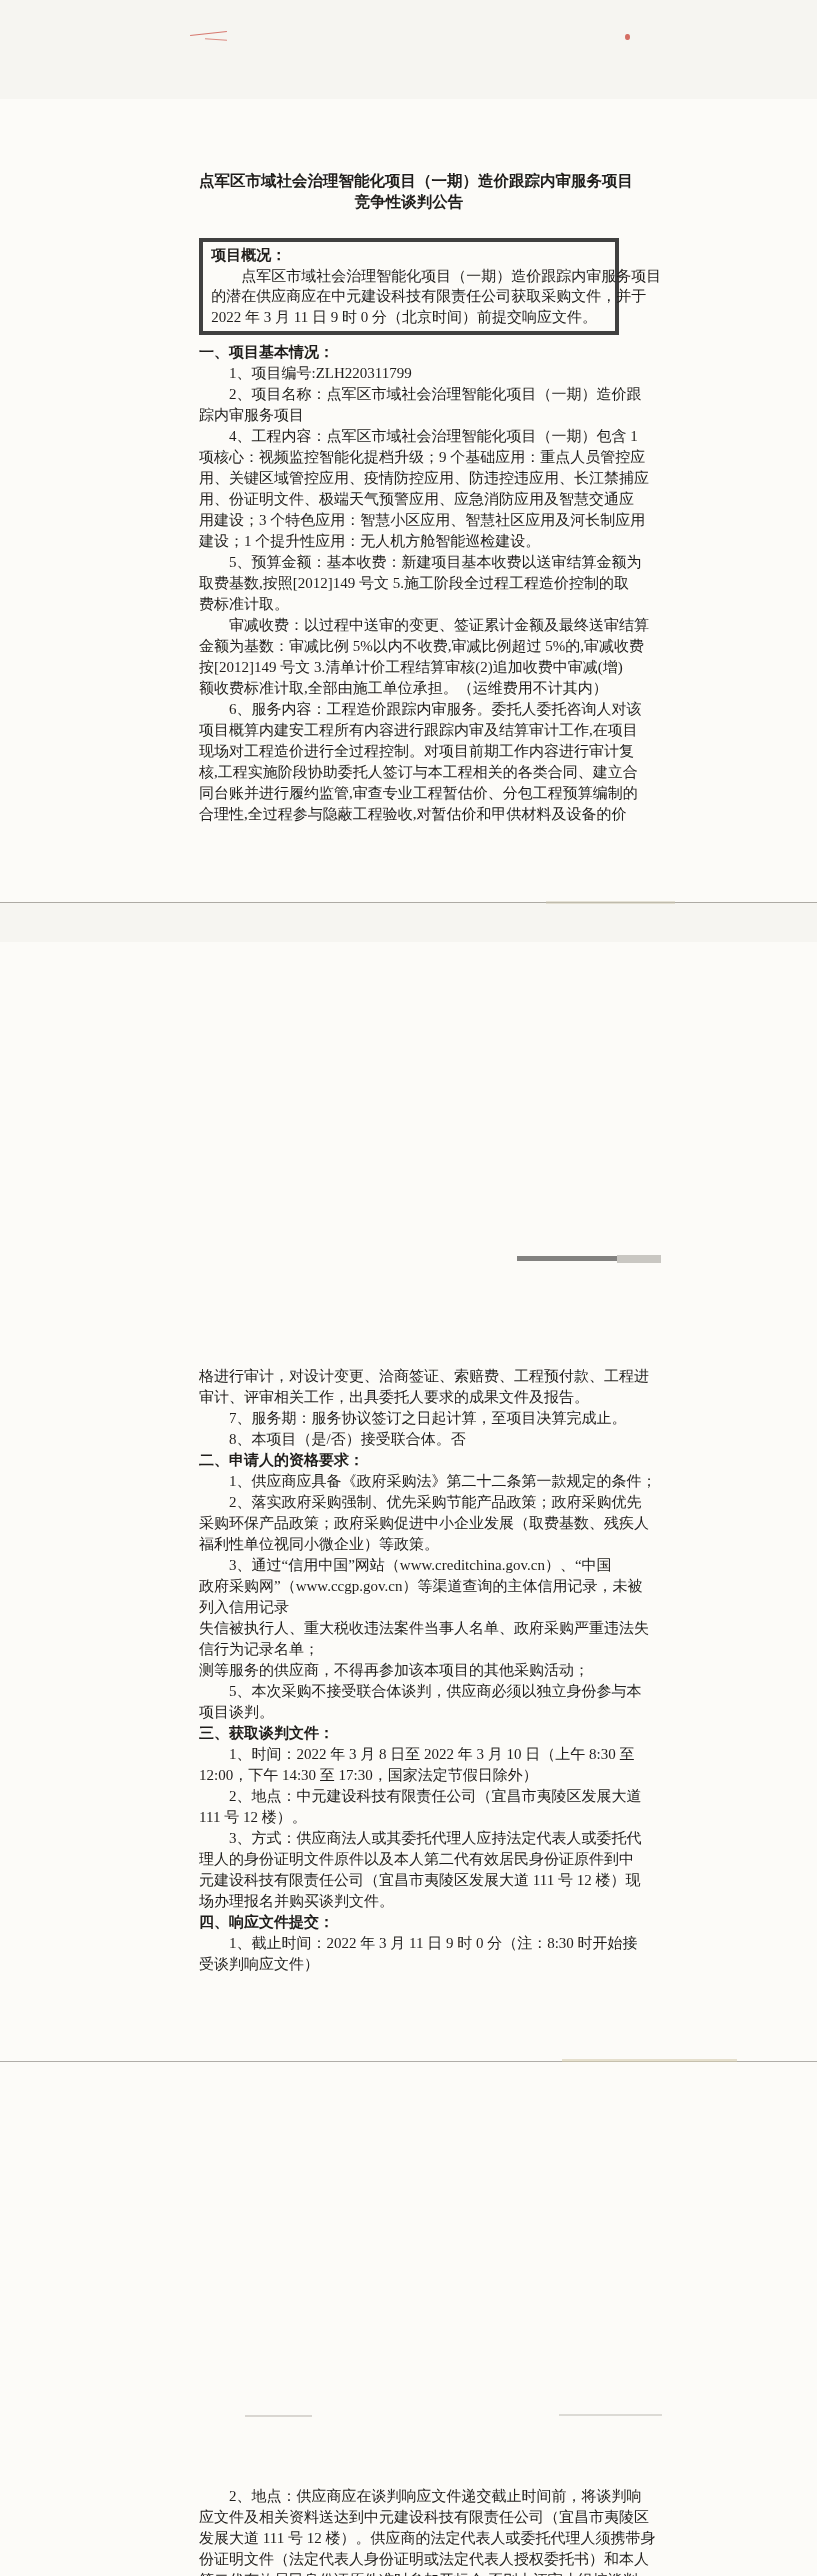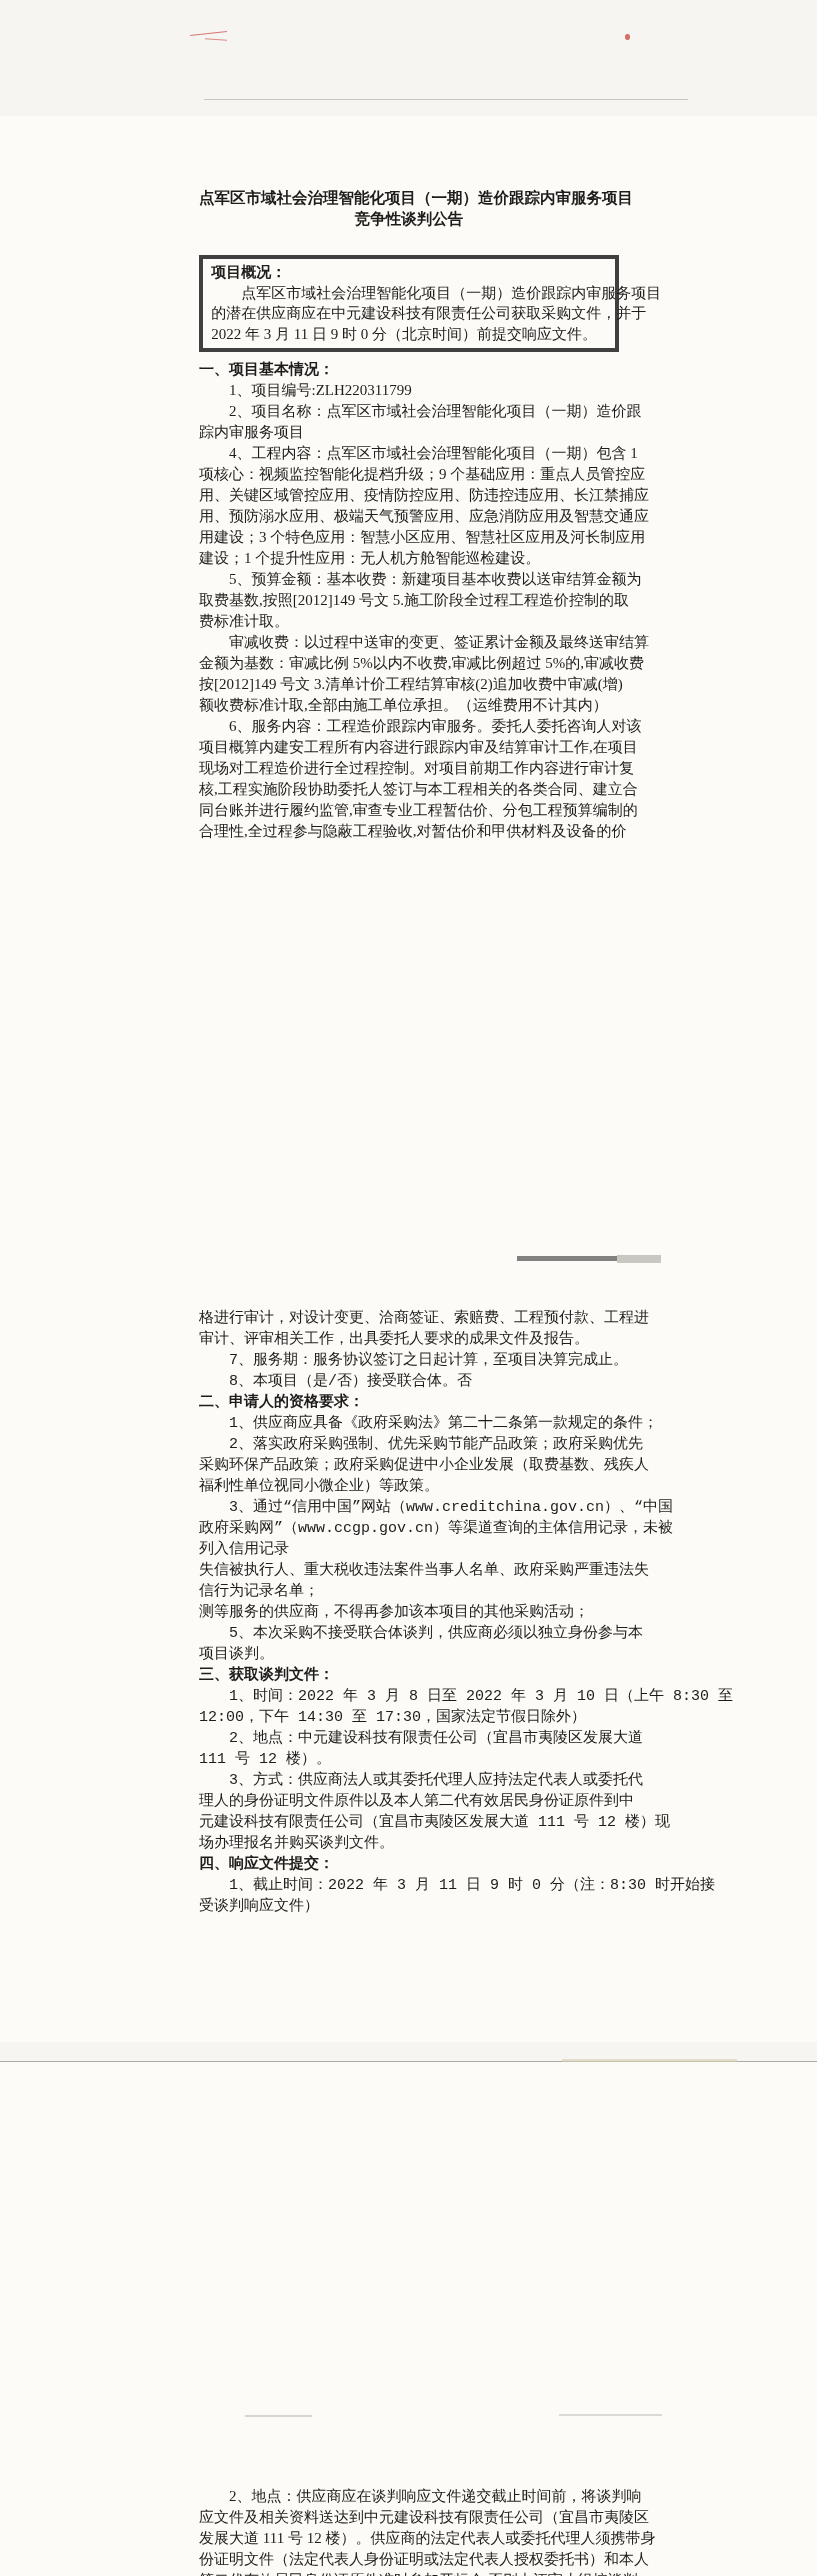--- a/index.html
+++ b/index.html
@@ -27,41 +27,41 @@
 </style>
 </head>
 <body>
 
 <div class="edge-faint" style="left:204px;top:99px;width:484px;"></div>
 
 <div class="redmark" style="left:190px;top:33px;width:37px;height:0;border-top:1.5px solid rgba(198,52,40,.65);transform:rotate(-6deg);"></div>
 <div class="redmark" style="left:205px;top:39px;width:21.6px;height:0;border-top:1px solid rgba(198,52,40,.55);transform:rotate(4deg);"></div>
 <div class="redmark" style="left:625px;top:34px;width:4.6px;height:6.2px;background:rgba(198,52,40,.7);border-radius:50%;"></div>
 
-<div class="page" style="top:116px;height:803px;">
+<div class="page" style="top:99px;height:803px;">
   <div class="col" style="padding-top:71px;">
     <div class="ttl">点军区市域社会治理智能化项目（一期）造价跟踪内审服务项目</div>
     <div class="ttl">竞争性谈判公告</div>
 
     <div class="obox">
       <div class="ln hd">项目概况：</div>
       <div class="ln ind">点军区市域社会治理智能化项目（一期）造价跟踪内审服务项目</div>
       <div class="ln">的潜在供应商应在中元建设科技有限责任公司获取采购文件，并于</div>
       <div class="ln">2022 年 3 月 11 日 9 时 0 分（北京时间）前提交响应文件。</div>
     </div>
 
     <div class="sec1">
       <div class="ln hd">一、项目基本情况：</div>
       <div class="ln ind">1、项目编号:ZLH220311799</div>
       <div class="ln ind">2、项目名称：点军区市域社会治理智能化项目（一期）造价跟</div>
       <div class="ln">踪内审服务项目</div>
       <div class="ln ind">4、工程内容：点军区市域社会治理智能化项目（一期）包含 1</div>
       <div class="ln">项核心：视频监控智能化提档升级；9 个基础应用：重点人员管控应</div>
       <div class="ln">用、关键区域管控应用、疫情防控应用、防违控违应用、长江禁捕应</div>
-      <div class="ln">用、预防溺水应用、极端天气预警应用、应急消防应用及智慧交通应</div>
+      <div class="ln">用、份证明文件、极端天气预警应用、应急消防应用及智慧交通应</div>
       <div class="ln">用建设；3 个特色应用：智慧小区应用、智慧社区应用及河长制应用</div>
       <div class="ln">建设；1 个提升性应用：无人机方舱智能巡检建设。</div>
       <div class="ln ind">5、预算金额：基本收费：新建项目基本收费以送审结算金额为</div>
       <div class="ln">取费基数,按照[2012]149 号文 5.施工阶段全过程工程造价控制的取</div>
       <div class="ln">费标准计取。</div>
       <div class="ln ind">审减收费：以过程中送审的变更、签证累计金额及最终送审结算</div>
       <div class="ln">金额为基数：审减比例 5%以内不收费,审减比例超过 5%的,审减收费</div>
       <div class="ln">按[2012]149 号文 3.清单计价工程结算审核(2)追加收费中审减(增)</div>
       <div class="ln">额收费标准计取,全部由施工单位承担。（运维费用不计其内）</div>
       <div class="ln ind">6、服务内容：工程造价跟踪内审服务。委托人委托咨询人对该</div>
@@ -70,21 +70,21 @@
       <div class="ln">核,工程实施阶段协助委托人签订与本工程相关的各类合同、建立合</div>
       <div class="ln">同台账并进行履约监管,审查专业工程暂估价、分包工程预算编制的</div>
       <div class="ln">合理性,全过程参与隐蔽工程验收,对暂估价和甲供材料及设备的价</div>
     </div>
   </div>
 </div>
 
 <div class="edge" style="left:0;top:902px;width:818px;"></div>
 <div class="smudge" style="left:546px;top:901px;width:129px;height:2.6px;background:#cfc9b4;opacity:.5;"></div>
 
-<div class="page" style="top:884px;height:1158px;font-family:Liberation Mono, monospace;">
+<div class="page" style="top:942px;height:1158px;">
   <div class="col" style="padding-top:424px;">
     <div class="ln">格进行审计，对设计变更、洽商签证、索赔费、工程预付款、工程进</div>
     <div class="ln">审计、评审相关工作，出具委托人要求的成果文件及报告。</div>
     <div class="ln ind">7、服务期：服务协议签订之日起计算，至项目决算完成止。</div>
     <div class="ln ind">8、本项目（是/否）接受联合体。否</div>
     <div class="ln hd">二、申请人的资格要求：</div>
     <div class="ln ind">1、供应商应具备《政府采购法》第二十二条第一款规定的条件；</div>
     <div class="ln ind">2、落实政府采购强制、优先采购节能产品政策；政府采购优先</div>
     <div class="ln">采购环保产品政策；政府采购促进中小企业发展（取费基数、残疾人</div>
     <div class="ln">福利性单位视同小微企业）等政策。</div>

